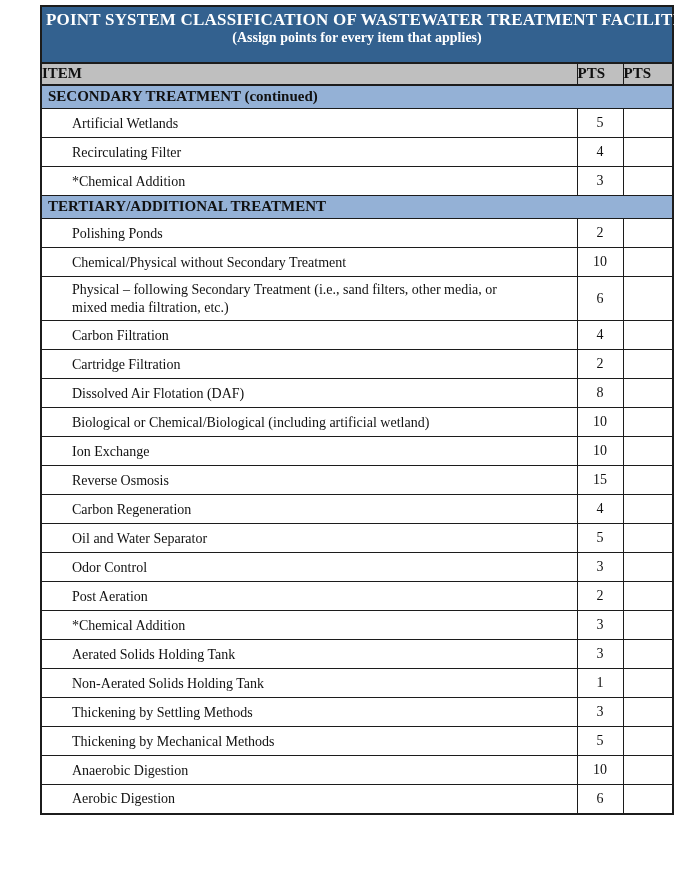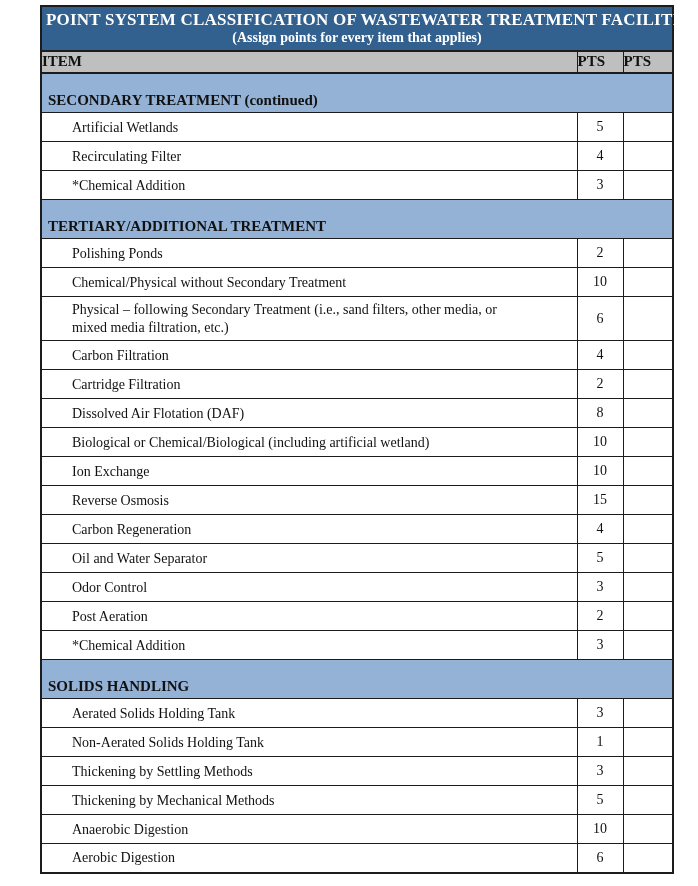--- a/index.html
+++ b/index.html
@@ -32,21 +32,21 @@
   td, th {
     border: 1px solid #1c1c1c;
     box-sizing: border-box;
   }
 
   
   .title-cell {
     background: #33618F;
     color: #ffffff;
     text-align: center;
-    padding: 3px 4px 4px 4px;
+    padding: 3px 4px 16px 4px;
     border-bottom: 2px solid #1c1c1c;
   }
   .title-line {
     font-weight: bold;
     font-size: 17px;
     letter-spacing: 0.2px;
     line-height: 1.15;
     white-space: nowrap;
   }
   .subtitle-line {
@@ -63,21 +63,21 @@
     text-align: left;
     padding: 1px 0 2px 0;
     border-bottom: 2px solid #1c1c1c;
   }
 
   
   .section-cell {
     background: #94B1D6;
     font-weight: bold;
     font-size: 15px;
-    padding: 18px 6px 3px 6px;
+    padding: 2px 6px 3px 6px;
     height: 21px;
   }
 
   
   .item-row { height: 29px; }
   .item-cell {
     font-size: 14px;
     padding: 4px 70px 4px 30px;
     line-height: 1.25;
     vertical-align: middle;
@@ -202,23 +202,20 @@
           <tr class="item-row">
             <td class="item-cell">Post Aeration</td>
             <td class="pts-cell">2</td>
             <td class="blank-cell"></td>
           </tr>
           <tr class="item-row">
             <td class="item-cell">*Chemical Addition</td>
             <td class="pts-cell">3</td>
             <td class="blank-cell"></td>
           </tr>
-          <tr class="section-row">
-            <td class="section-cell" colspan="3">SOLIDS HANDLING</td>
-          </tr>
           <tr class="item-row">
             <td class="item-cell">Aerated Solids Holding Tank</td>
             <td class="pts-cell">3</td>
             <td class="blank-cell"></td>
           </tr>
           <tr class="item-row">
             <td class="item-cell">Non-Aerated Solids Holding Tank</td>
             <td class="pts-cell">1</td>
             <td class="blank-cell"></td>
           </tr>

